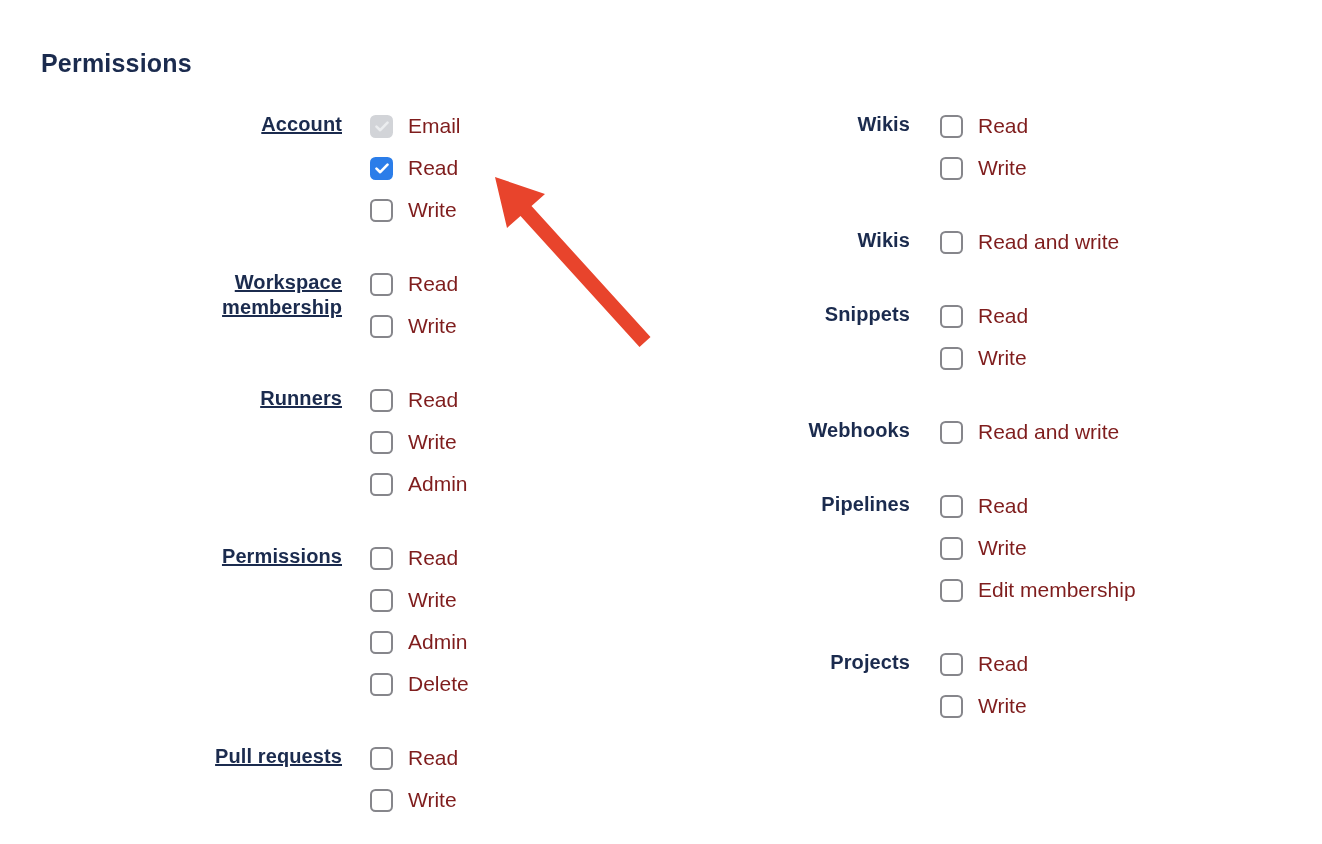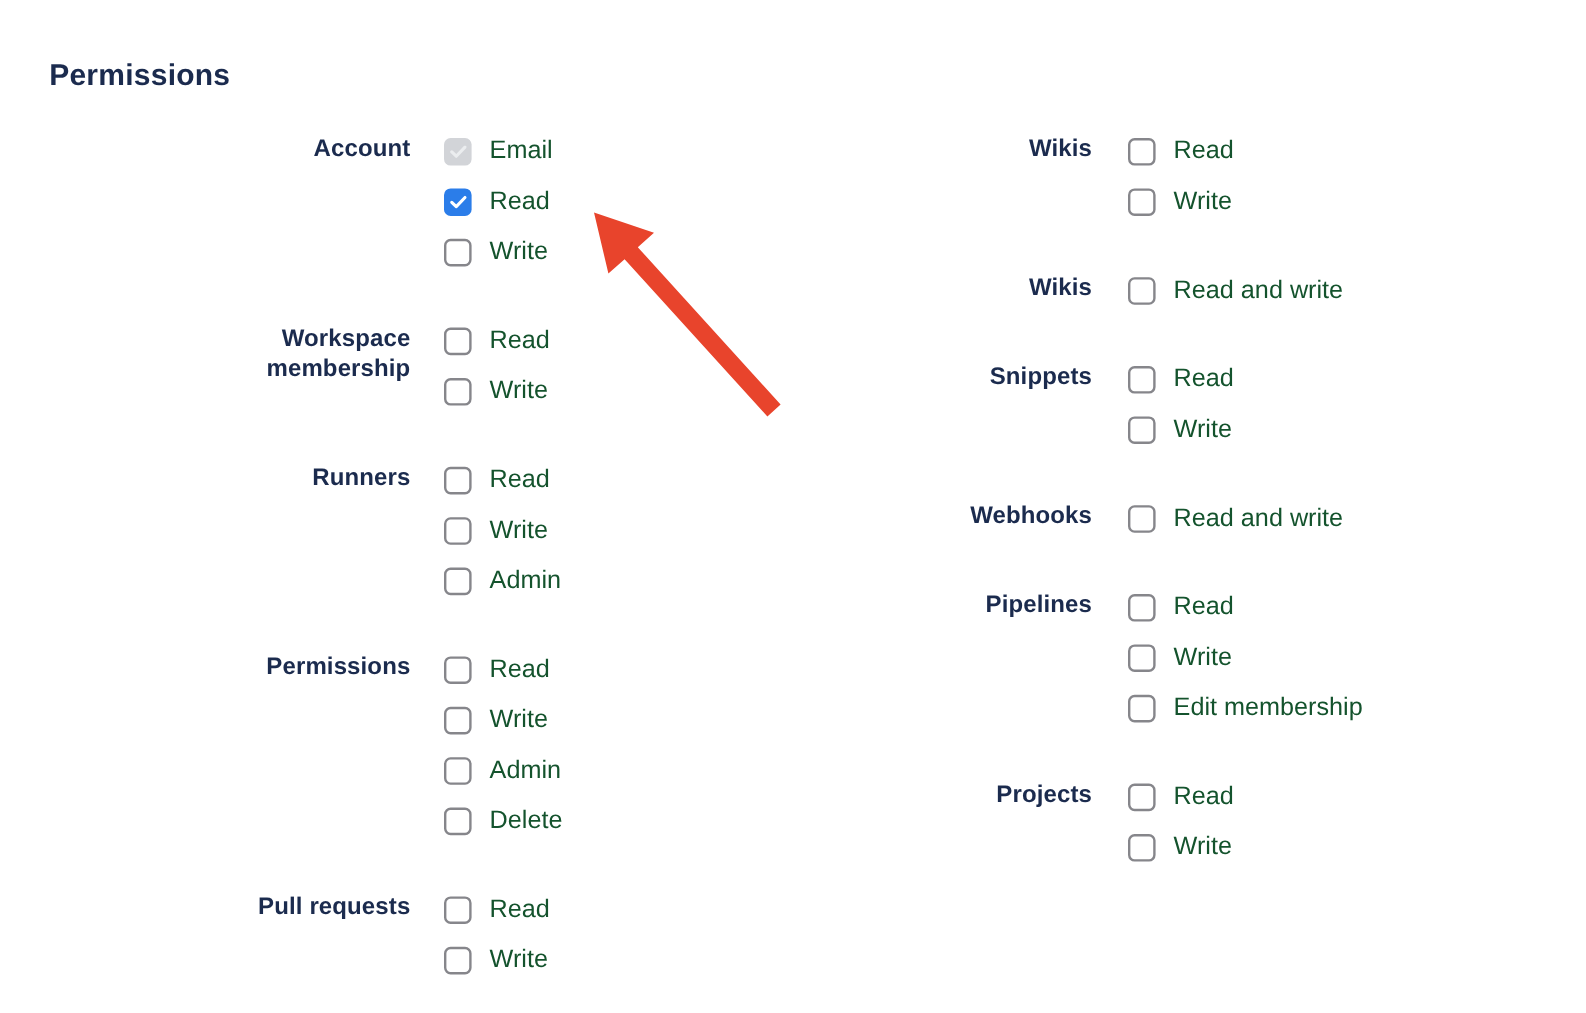--- a/index.html
+++ b/index.html
@@ -13,39 +13,39 @@
     font-size:25px;font-weight:bold;color:#1b2b4e;letter-spacing:.2px;
   }
   .col{position:absolute;top:114px;display:flex;flex-direction:column;}
   .col-left{left:167px;}
   .col-right{left:770px;}
   .group{display:flex;margin-bottom:50px;}
   .glabel{
     font-size:20px;font-weight:bold;color:#1b2b4e;
     text-align:right;line-height:25px;margin-top:-2px;letter-spacing:.1px;
   }
-  .col-left .glabel{width:175px;}
+  .col-left .glabel{width:175px;text-decoration:underline;}
   .col-right .glabel{width:140px;}
   .opts{display:flex;flex-direction:column;gap:18px;}
   .col-left .opts{margin-left:28px;}
   .col-right .opts{margin-left:30px;}
   .opt{display:flex;align-items:center;height:24px;}
   .cb{
     width:23px;height:23px;box-sizing:border-box;flex:0 0 23px;
     border:2px solid #86868b;border-radius:5.5px;background:#ffffff;
     display:flex;align-items:center;justify-content:center;cursor:pointer;
   }
   .cb .check{display:none;width:14px;height:11px;}
   .cb .check polyline{fill:none;stroke:#ffffff;stroke-width:2.6;stroke-linecap:round;stroke-linejoin:round;}
   .cb.checked{background:#2b7de9;border:none;}
   .cb.checked .check{display:block;}
   .cb.checked.disabled{background:#d2d4d8;cursor:default;}
   .cb.checked.disabled .check polyline{stroke:#ebedef;}
   .olabel{
-    font-size:21px;color:#14532d;margin-left:15px;white-space:nowrap;cursor:pointer;
+    font-size:21px;color:#7f1d1d;margin-left:15px;white-space:nowrap;cursor:pointer;
   }
   .arrow-layer{position:absolute;left:0;top:0;width:1322px;height:844px;pointer-events:none;}
 </style>
 </head>
 <body>
 
 <div class="heading">Permissions</div>
 
 <div class="col col-left">
 

